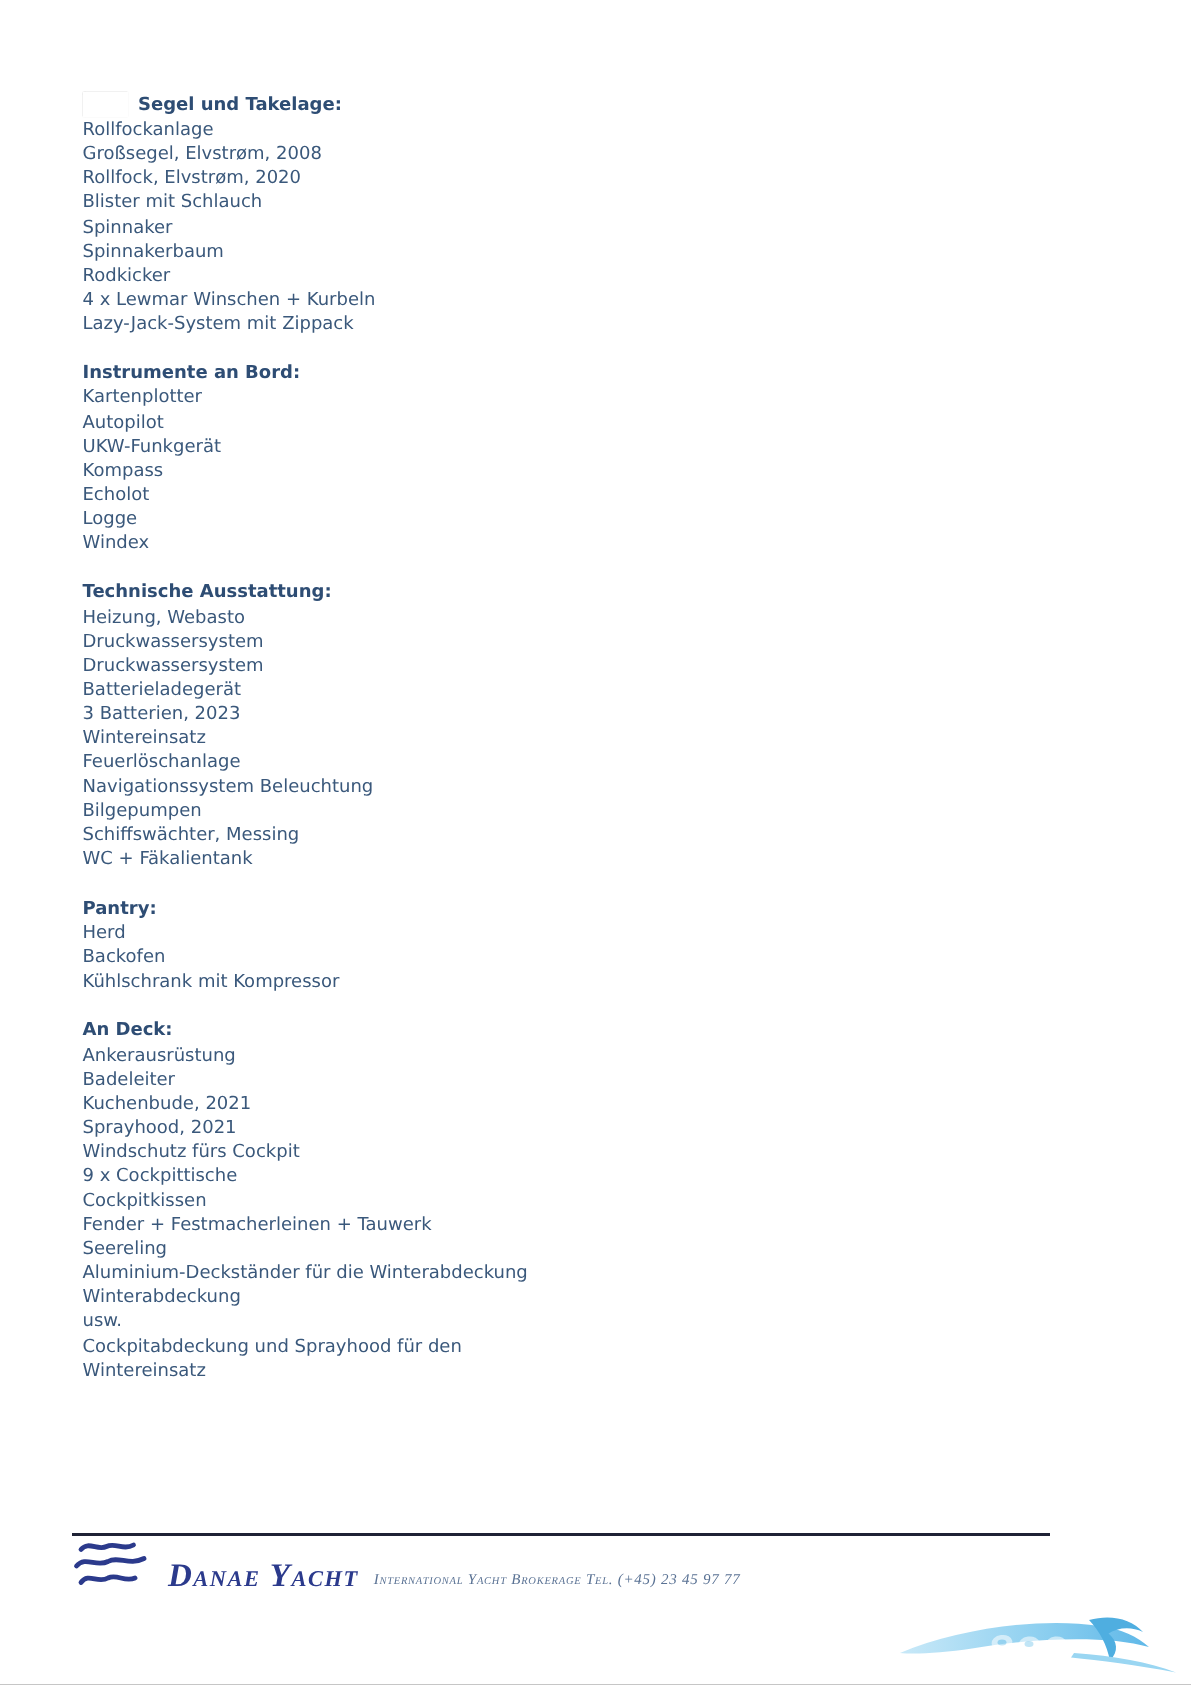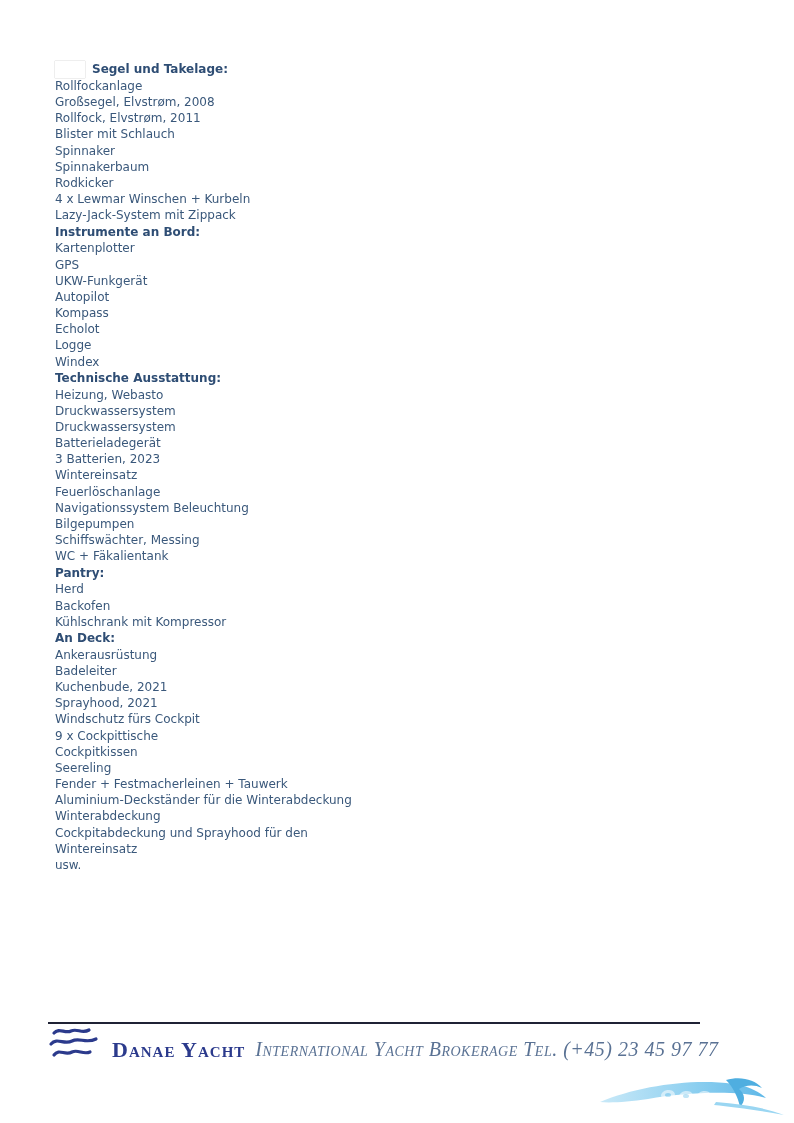--- a/index.html
+++ b/index.html
@@ -23,21 +23,21 @@
     font-family:"DejaVu Sans","Liberation Sans",sans-serif;
   }
   .content{
     position:absolute;
     left:55px;top:61px;
     width:430px;
     color:var(--body-color);
     font-size:12px;
     line-height:16.15px;
   }
-  .section{}
+  .section{margin-top:16px;}
   .section:first-child{margin-top:0;}
   .section-header{
     display:flex;
     align-items:center;
     gap:7px;
     min-height:17px;
   }
   .section-heading{
     font-weight:bold;
     color:var(--heading-color);
@@ -63,33 +63,34 @@
   .footer-row{
     position:absolute;
     left:48px;top:1025px;
     display:flex;
     align-items:flex-end;
     gap:10px;
   }
   .brand-name{
     font-family:"Liberation Serif","DejaVu Serif",serif;
     font-variant:small-caps;
+    font-style:italic;
     font-weight:bold;
     font-size:22px;
     line-height:1;
     letter-spacing:1px;
     color:var(--brand-color);
     padding-bottom:2px;
     white-space:nowrap;
   }
   .tagline{
     font-family:"Liberation Serif","DejaVu Serif",serif;
     font-variant:small-caps;
     font-style:italic;
-    font-size:20px;
+    font-size:10px;
     line-height:1;
     letter-spacing:.5px;
     color:var(--tagline-color);
     padding-bottom:4px;
     white-space:nowrap;
   }
   .watermark{
     position:absolute;
     left:598px;top:1076px;
     width:190px;height:40px;
@@ -105,40 +106,39 @@
     <div class="section">
       <div class="section-header">
         <span class="flag">
           <span class="stripe black"></span><span class="stripe red"></span><span class="stripe gold"></span>
         </span>
         <span class="section-heading">Segel und Takelage:</span>
       </div>
       <div>
             <div class="item">Rollfockanlage</div>
             <div class="item">Großsegel, Elvstrøm, 2008</div>
-            <div class="item">Rollfock, Elvstrøm, 2011</div>
+            <div class="item">Rollfock, Elvstrøm, 2020</div>
             <div class="item">Blister mit Schlauch</div>
             <div class="item">Spinnaker</div>
             <div class="item">Spinnakerbaum</div>
             <div class="item">Rodkicker</div>
             <div class="item">4 x Lewmar Winschen + Kurbeln</div>
             <div class="item">Lazy-Jack-System mit Zippack</div>
           </div>
     </div>
 
     <div class="section">
       <div class="section-header">
 
         <span class="section-heading">Instrumente an Bord:</span>
       </div>
       <div>
             <div class="item">Kartenplotter</div>
-            <div class="item">GPS</div>
+            <div class="item">Autopilot</div>
             <div class="item">UKW-Funkgerät</div>
-            <div class="item">Autopilot</div>
             <div class="item">Kompass</div>
             <div class="item">Echolot</div>
             <div class="item">Logge</div>
             <div class="item">Windex</div>
           </div>
     </div>
 
     <div class="section">
       <div class="section-header">
 
@@ -177,27 +177,27 @@
         <span class="section-heading">An Deck:</span>
       </div>
       <div>
             <div class="item">Ankerausrüstung</div>
             <div class="item">Badeleiter</div>
             <div class="item">Kuchenbude, 2021</div>
             <div class="item">Sprayhood, 2021</div>
             <div class="item">Windschutz fürs Cockpit</div>
             <div class="item">9 x Cockpittische</div>
             <div class="item">Cockpitkissen</div>
+            <div class="item">Fender + Festmacherleinen + Tauwerk</div>
             <div class="item">Seereling</div>
-            <div class="item">Fender + Festmacherleinen + Tauwerk</div>
             <div class="item">Aluminium-Deckständer für die Winterabdeckung</div>
             <div class="item">Winterabdeckung</div>
+            <div class="item">usw.</div>
             <div class="item">Cockpitabdeckung und Sprayhood für den
 Wintereinsatz</div>
-            <div class="item">usw.</div>
           </div>
     </div>
   </div>
   </div>
 
   <div class="rule"></div>
 
   <div class="footer-row">
     <svg width="54" height="38" viewBox="0 0 54 38" aria-hidden="true">
       <g fill="none" stroke="#2b3a8c" stroke-width="3.2" stroke-linecap="round">

